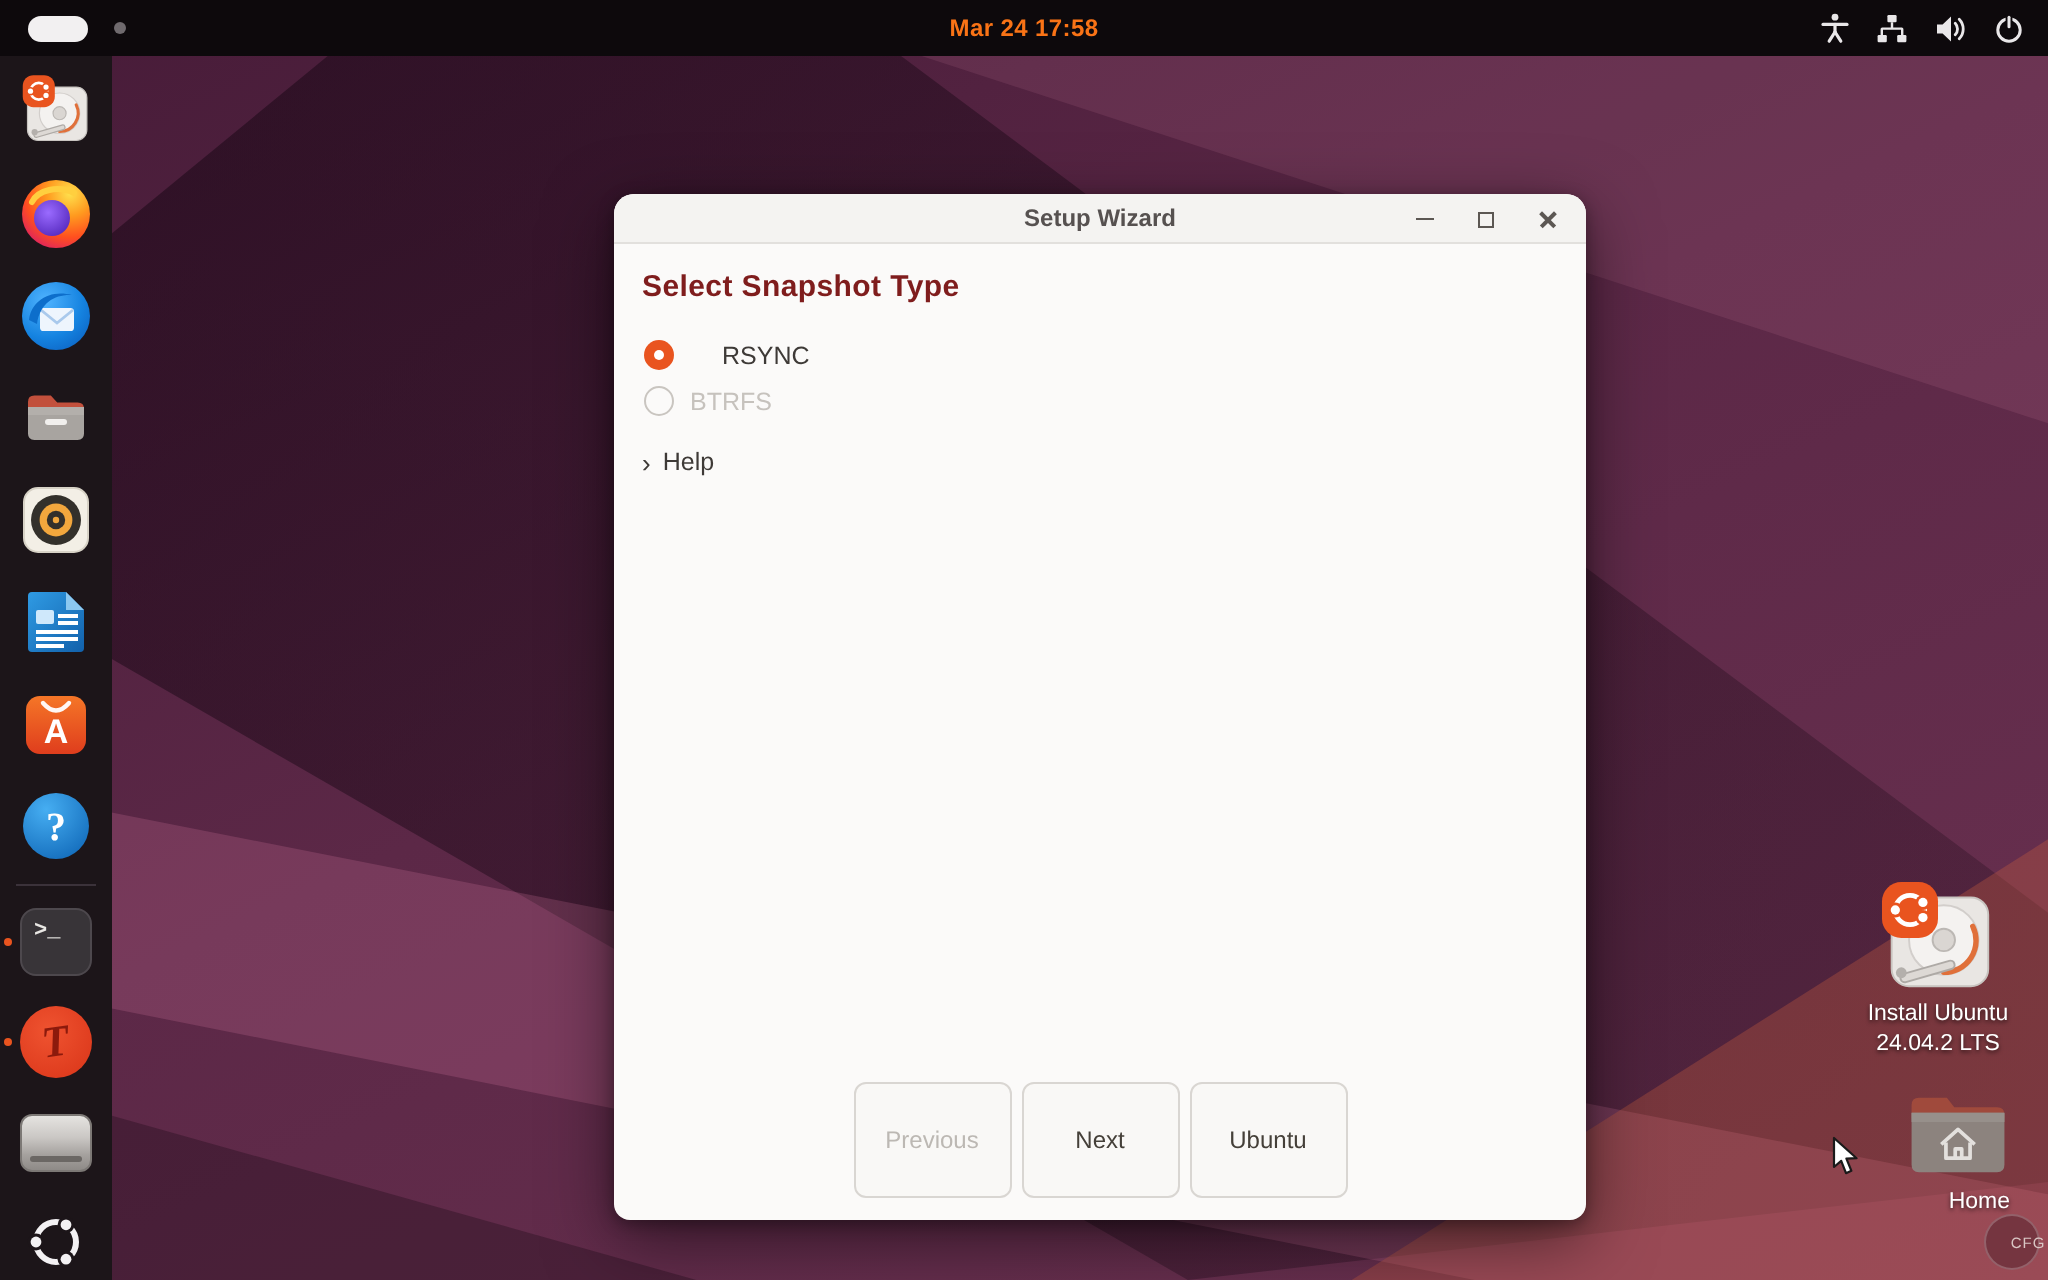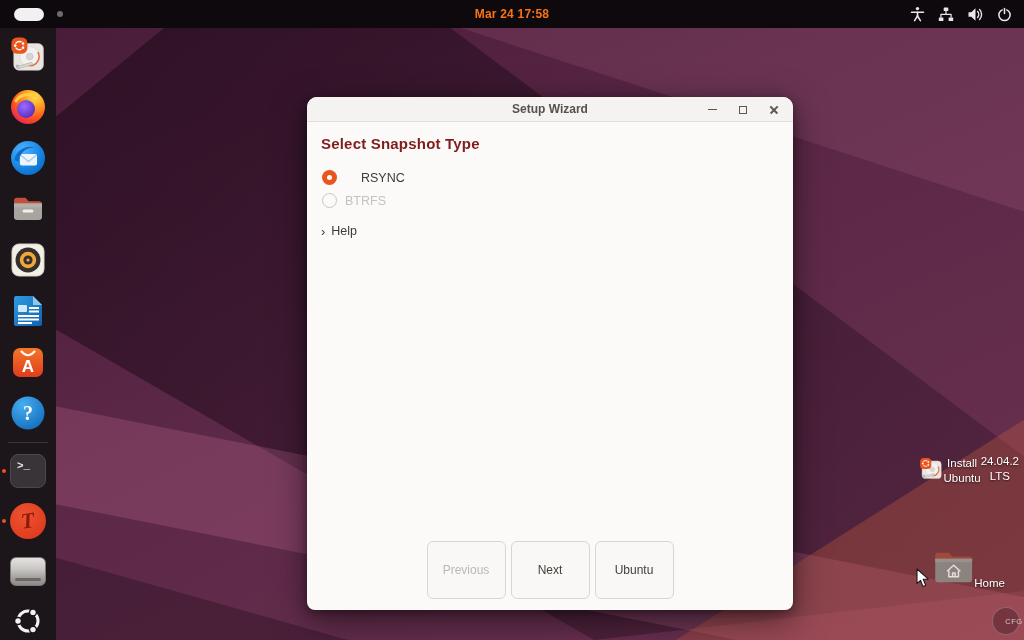--- a/index.html
+++ b/index.html
@@ -82,21 +82,21 @@
   .help-row { display:flex; align-items:center; gap:6px; margin-top:16px; cursor:default; }
   .help-chevron { font-size:13px; color:#3e3a37; line-height:1; }
   .help-label { font-size:12.5px; color:#3e3a37; }
 
   .dlg-footer { position:absolute; left:0; right:0; bottom:11px; display:flex; justify-content:center; gap:5px; }
   .btn { min-width:79px; padding:21px 12px; text-align:center; font-size:12px; color:#454039;
          background:#f9f8f6; border:1px solid #d9d6d2; border-radius:6px; cursor:default; }
   .btn.disabled { color:#bcb8b3; }
 
   
-  .dicon { position:absolute; display:flex; align-items:center; z-index:20; }
+  .dicon { position:absolute; display:flex; flex-direction:column; align-items:center; z-index:20; }
   .dicon-label { margin-top:3px; font-size:11.5px; color:#ffffff; text-align:center; line-height:1.3;
                  text-shadow:0 1px 2px rgba(0,0,0,0.65); }
   .dicon-install { left:919px; top:441px; width:100px; }
   .dicon-home { left:933px; top:544px; width:72px;align-items:flex-end; }
 
   
   .cursor { position:absolute; left:916px; top:568px; z-index:60; }
   .watermark { position:absolute; left:992px; top:607px; width:28px; height:28px; border-radius:50%;
                background:rgba(88,36,48,0.55); border:1px solid rgba(255,255,255,0.22);
                display:flex; align-items:center; justify-content:center; z-index:25; }

